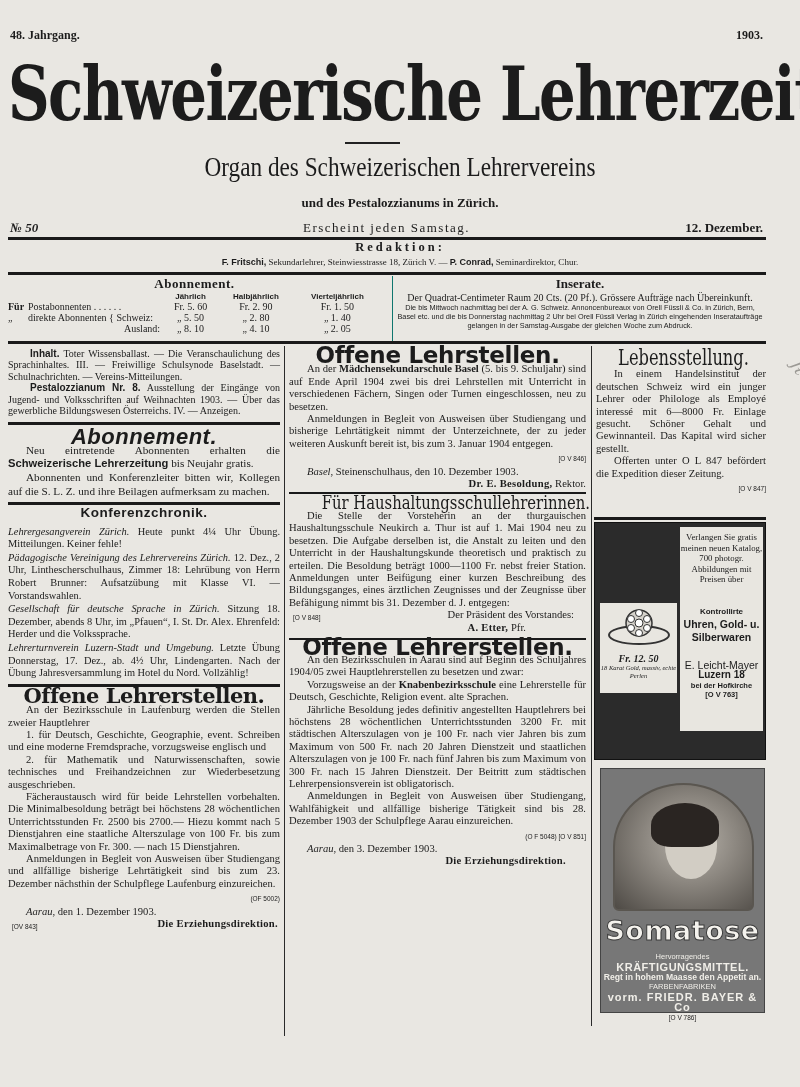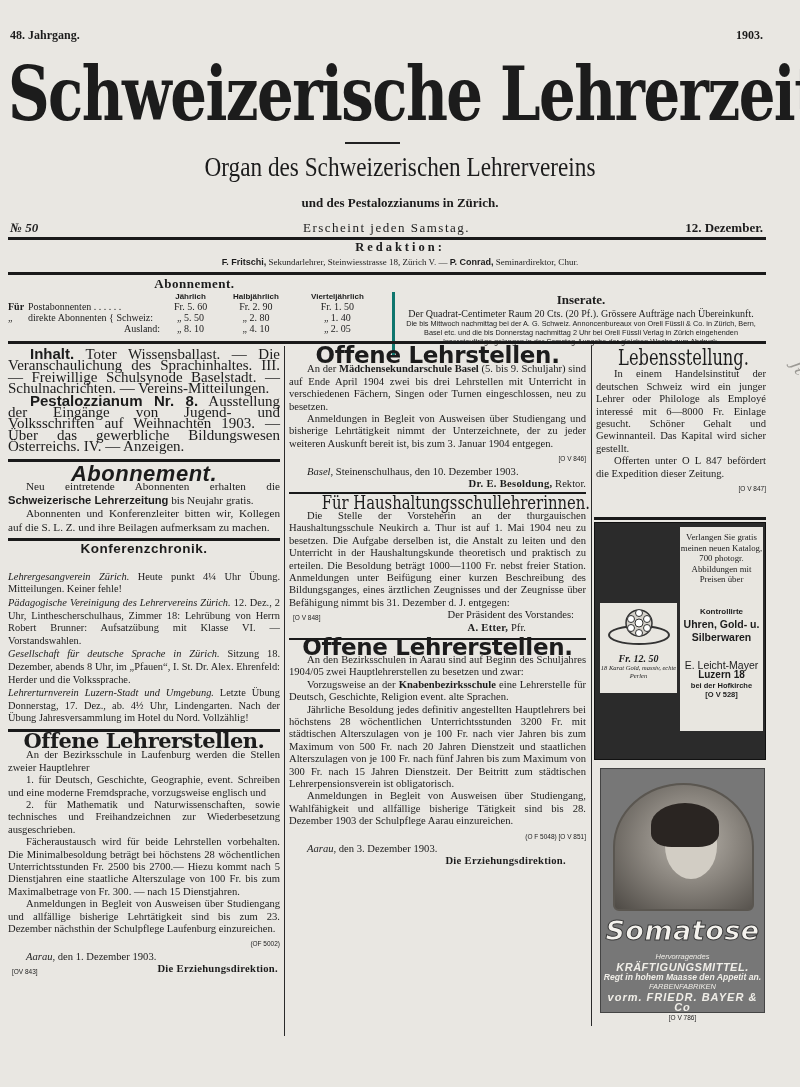--- a/index.html
+++ b/index.html
@@ -44,33 +44,33 @@
   .redaktion-line b { font-family: "Liberation Sans", sans-serif; }
 
   
   .abo { left: 8px; top: 276px; width: 373px; font-size: 10px; }
   .abo .title { text-align: center; font-weight: bold; font-size: 13px; letter-spacing: .5px; }
   .abo table { width: 100%; border-collapse: collapse; }
   .abo th { font-family: "Liberation Sans", sans-serif; font-size: 8px; font-weight: bold; text-align: center; padding: 0; }
   .abo td { padding: 0; line-height: 11px; text-align: center; }
   .abo td.lab { text-align: left; white-space: nowrap; margin-top: 20px; }
 
-  .inserate { left: 392px; top: 292px; width: 375px; height: 65px; border-left: 3px solid #0f766e; text-align: center; }
+  .inserate { left: 392px; top: 276px; width: 375px; height: 65px; border-left: 1px solid #0f766e; text-align: center; }
   .inserate .title { font-weight: bold; font-size: 13px; }
   .inserate .l1 { font-size: 10px; }
   .inserate .l2 { font-size: 7.3px; line-height: 9px; font-family: "Liberation Sans", sans-serif; padding: 0 4px; }
 
   
   .col { position: absolute; font-size: 10.6px; line-height: 12.4px; text-align: justify; }
   .col p { text-indent: 18px; }
   .col1 { left: 8px; top: 348px; width: 272px; }
   .col2 { left: 289px; top: 348px; width: 297px; }
   .col3 { left: 596px; top: 348px; width: 170px; }
 
-  .inhalt p { text-indent: 22px; font-size: 15px; line-height: 11.4px; }
+  .inhalt p { text-indent: 22px; font-size: 10px; line-height: 11.4px; }
   .inhalt b { font-family: "Liberation Sans", sans-serif; }
   .abo-ad-title { font-family: "Liberation Sans", sans-serif; font-weight: bold; font-style: italic;
     font-size: 22px; text-align: center; margin-top: 6px; letter-spacing: .5px; }
   .abo-ad p { font-size: 11.2px; line-height: 13.6px; }
   .abo-ad b { font-family: "Liberation Sans", sans-serif; }
   .sec-title-sans { font-family: "Liberation Sans", sans-serif; font-weight: bold; font-size: 13.5px; text-align: center; letter-spacing: .5px; }
   .chron p { text-indent: 0; padding-left: 0; font-size: 10.4px; line-height: 12.6px; }
   .chron p + p { margin-top: 1px; }
   .chron i { font-style: italic; }
   .big-title { font-family: "DejaVu Serif", serif; font-weight: bold; text-align: center; white-space: nowrap; }
@@ -84,21 +84,21 @@
   .leicht .ring svg { margin-top: 4px; }
   .leicht .ring .price { font-weight: bold; font-style: italic; font-size: 10px; }
   .leicht .ring .karat { font-style: italic; font-size: 6.5px; line-height: 8px; }
   .leicht .text { position: absolute; left: 85px; top: 4px; width: 83px; height: 204px; background: #e8e6e0; text-align: center; font-size: 8.8px; line-height: 10.6px; padding-top: 5px; }
   .leicht .text .ctrl { font-family: "Liberation Sans", sans-serif; font-weight: bold; font-size: 8px; margin-top: 22px; }
   .leicht .text .prod { font-family: "Liberation Sans", sans-serif; font-weight: bold; font-size: 10.5px; line-height: 13px; }
   .leicht .text .firm { font-family: "Liberation Sans", sans-serif; font-size: 10.5px; margin-top: 16px; }
   .leicht .text .city { font-family: "Liberation Sans", sans-serif; font-weight: bold; font-size: 10px; }
   .leicht .text .loc { font-family: "Liberation Sans", sans-serif; font-weight: bold; font-size: 7.5px; line-height: 9px; }
 
-  .somatose { position: absolute; left: 600px; top: 768px; width: 165px; height: 245px; background: #777; border: 1px solid #444; font-style: italic; }
+  .somatose { position: absolute; left: 600px; top: 768px; width: 165px; height: 245px; background: #777; border: 1px solid #444; }
   .somatose .portrait { position: absolute; left: 12px; top: 14px; width: 141px; height: 128px; border-radius: 50% 50% 6px 6px; background: radial-gradient(ellipse at 55% 45%, #b9b4ac 0%, #8a857e 45%, #4e4a45 100%); border: 2px solid #5a5650; }
   .somatose .face { position: absolute; left: 50px; top: 28px; width: 52px; height: 66px; border-radius: 46% 46% 50% 50%; background: #d2cdc4; }
   .somatose .hair { position: absolute; left: 36px; top: 18px; width: 68px; height: 44px; border-radius: 50% 50% 30% 30%; background: #2a2522; }
   .somatose .brand { position: absolute; left: 0; top: 146px; width: 100%; text-align: center; color: #f4f2ed; font-family: "DejaVu Sans", sans-serif; font-weight: bold; font-size: 27px; letter-spacing: .5px; -webkit-text-stroke: 1px #3a3a3a; }
   .somatose .sub { position: absolute; left: 0; top: 183px; width: 100%; text-align: center; color: #f0eee8; font-family: "Liberation Sans", sans-serif; font-size: 7.5px; line-height: 10px; }
   .somatose .sub .k { font-weight: bold; font-size: 11px; letter-spacing: .5px; }
   .somatose .sub .r { font-weight: bold; font-size: 8.6px; }
   .somatose .sub .f { font-weight: bold; font-size: 11px; letter-spacing: 1px; }
   .somatose-tag { position: absolute; left: 600px; top: 1014px; width: 165px; text-align: center; }
   .pencil { position: absolute; left: 772px; top: 350px; width: 26px; height: 60px; font-size: 20px; color: #9c9a95; font-style: italic; transform: rotate(70deg); }
@@ -181,21 +181,21 @@
     <div style="height:3px; background:#1a1a1a; margin-top:6px;"></div>
 
     <div class="abo-ad">
       <div class="abo-ad-title">Abonnement.</div>
       <p><span>Neu eintretende Abonnenten erhalten die </span><b>Schweizerische Lehrerzeitung</b><span> bis Neujahr gratis.</span></p>
       <p>Abonnenten und Konferenzleiter bitten wir, Kollegen auf die S. L. Z. und ihre Beilagen aufmerksam zu machen.</p>
     </div>
     <div style="height:3px; background:#1a1a1a; margin-top:4px;"></div>
 
     <div class="chron">
-      <div class="sec-title-sans" style="margin:2px 0 15px">Konferenzchronik.</div>
+      <div class="sec-title-sans" style="margin:2px 0 6px">Konferenzchronik.</div>
       <p><i>Lehrergesangverein Zürich.</i><span> Heute punkt 4¼ Uhr Übung. Mitteilungen. Keiner fehle!</span></p>
       <p><i>Pädagogische Vereinigung des Lehrervereins Zürich.</i><span> 12. Dez., 2 Uhr, Linthescherschulhaus, Zimmer 18: Lehrübung von Herrn Robert Brunner: Aufsatzübung mit Klasse VI. — Vorstandswahlen.</span></p>
       <p><i>Gesellschaft für deutsche Sprache in Zürich.</i><span> Sitzung 18. Dezember, abends 8 Uhr, im „Pfauen“, I. St. Dr. Alex. Ehrenfeld: Herder und die Volkssprache.</span></p>
       <p><i>Lehrerturnverein Luzern-Stadt und Umgebung.</i><span> Letzte Übung Donnerstag, 17. Dez., ab. 4½ Uhr, Lindengarten. Nach der Übung Jahresversammlung im Hotel du Nord. Vollzählig!</span></p>
     </div>
     <div style="height:3px; background:#1a1a1a; margin-top:4px;"></div>
 
     <div>
       <div class="big-title" style="font-size:21px; margin:3px 0 2px; letter-spacing:-.5px;">Offene Lehrerstellen.</div>
       <p>An der Bezirksschule in Laufenburg werden die Stellen zweier Hauptlehrer</p>
@@ -268,21 +268,21 @@
       <div class="price">Fr. 12. 50</div>
       <div class="karat">18 Karat Gold, massiv, echte Perlen</div>
     </div>
     <div class="text">
       <div>Verlangen Sie gratis meinen neuen Katalog, 700 photogr. Abbildungen mit Preisen über</div>
       <div class="ctrl">Kontrollirte</div>
       <div class="prod">Uhren, Gold- u. Silberwaren</div>
       <div class="firm">E. Leicht-Mayer</div>
       <div class="city">Luzern 18</div>
       <div class="loc">bei der Hofkirche</div>
-      <div class="loc">[O V 528]</div>
+      <div class="loc">[O V 763]</div>
     </div>
   </div>
 
   <div class="somatose">
     <div class="portrait">
       <div class="face"></div>
       <div class="hair"></div>
     </div>
     <div class="brand">Somatose</div>
     <div class="sub">

